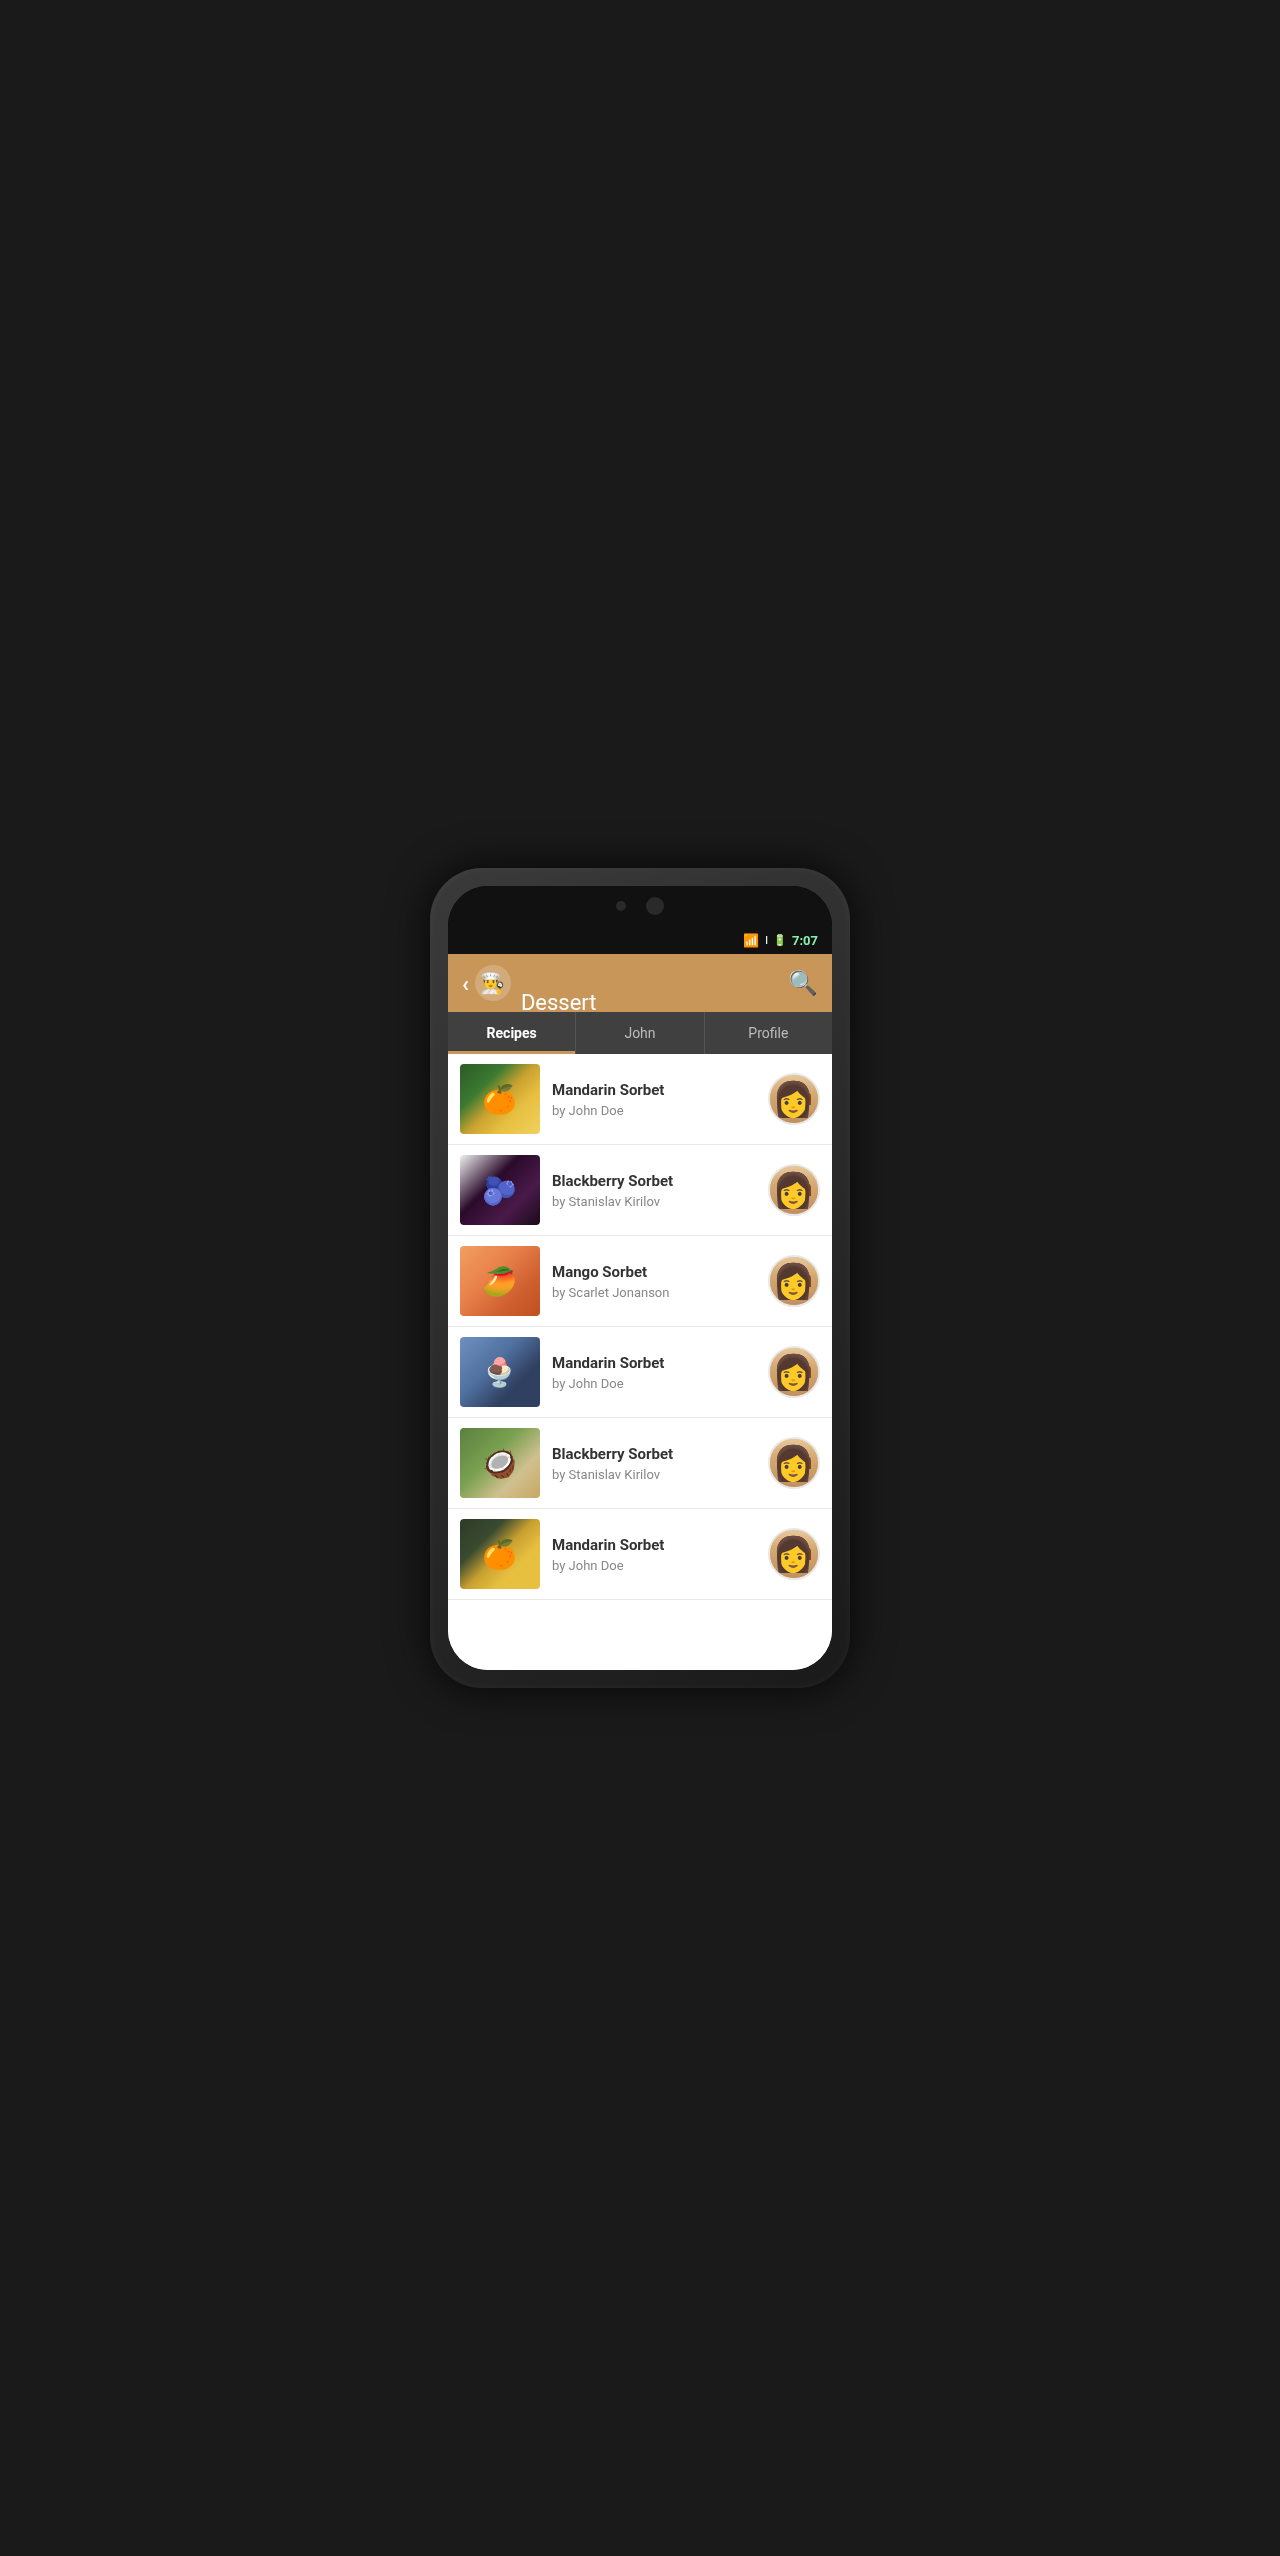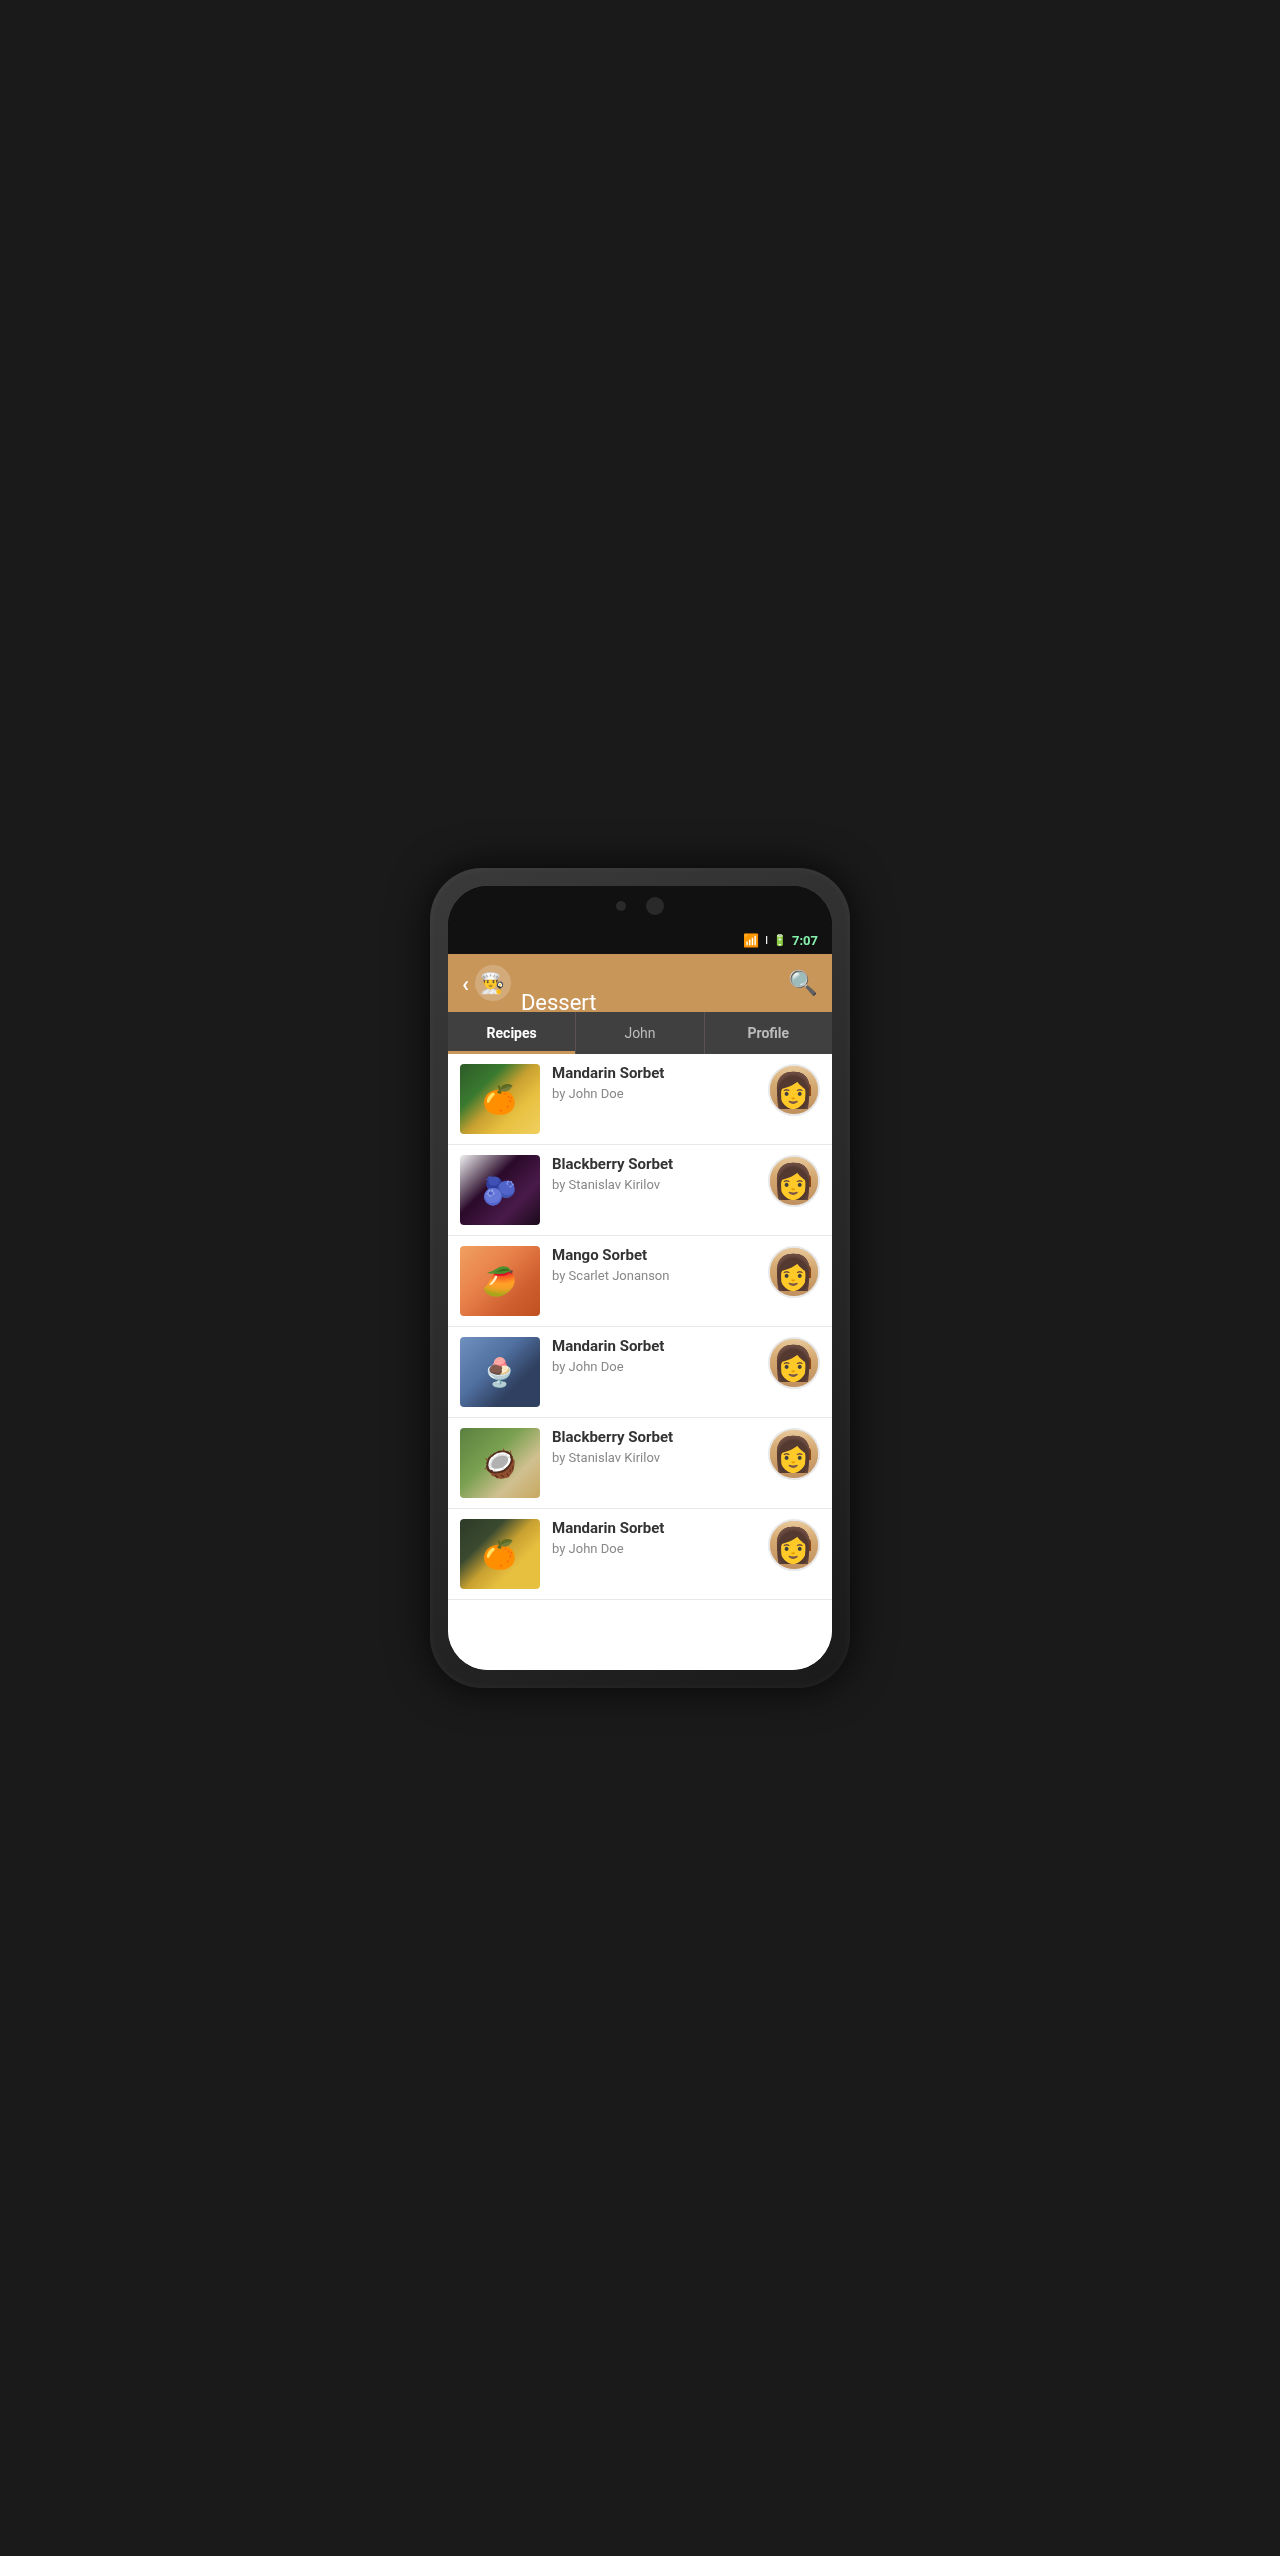--- a/index.html
+++ b/index.html
@@ -166,21 +166,20 @@
       justify-content: center;
       color: #bbb;
       font-size: 14px;
       cursor: pointer;
       position: relative;
       border-right: 1px solid #5a5250;
     }
 
     .tab-item:last-child {
       border-right: none;
-      font-weight: bold;
     }
 
     .tab-item.active {
       color: #fff;
       font-weight: bold;
     }
 
     .tab-item.active::after {
       content: '';
       position: absolute;
@@ -193,20 +192,21 @@
 
     
     .recipe-list {
       background: #fff;
       flex: 1;
       overflow-y: auto;
     }
 
     .recipe-item {
       display: flex;
+      align-items: center;
       padding: 10px 12px;
       border-bottom: 1px solid #e8e8e8;
       background: #fff;
       cursor: pointer;
     }
 
     .recipe-thumbnail {
       width: 80px;
       height: 70px;
       border-radius: 4px;

